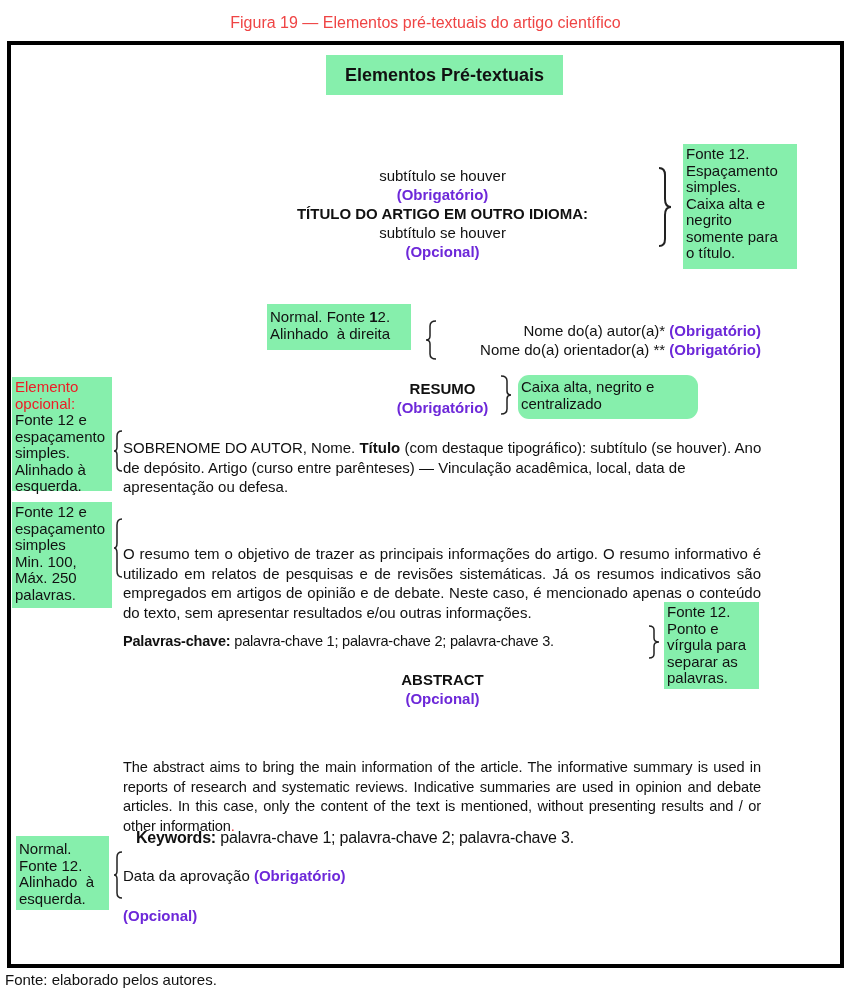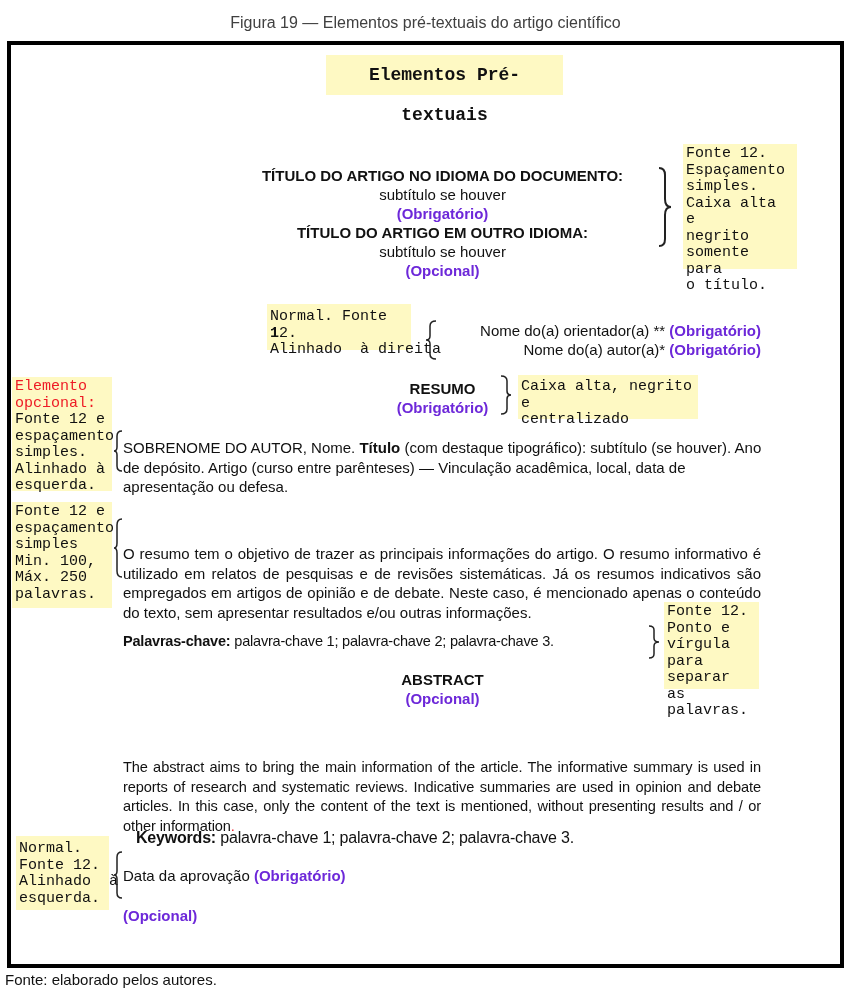--- a/index.html
+++ b/index.html
@@ -1,21 +1,21 @@
 <!DOCTYPE html>
 <html><head>
 <meta charset="utf-8">
 <style>
   html, body { margin:0; padding:0; background:#ffffff; }
   body { width:851px; height:997px; position:relative; overflow:hidden;
          font-family:"Liberation Sans", sans-serif; color:#111; }
   .abs { position:absolute; }
-  .caption { left:0; width:851px; top:14px; text-align:center; font-size:16px; color:#404040; }
+  .caption { left:0; width:851px; top:14px; text-align:center; font-size:16px; color:#ef4444; }
   .frame { left:7px; top:41px; width:829px; height:919px; border:4px solid #000; background:#fff; }
-  .gray { background:#fef9c3;font-family:Liberation Mono, monospace; }
+  .gray { background:#86efac; }
   .red { color:#6d28d9; font-weight:bold; }
   .redplain { color:#ee1c25; }
   .b { font-weight:bold; }
   .center { text-align:center; }
   .note { font-size:15px; line-height:16.5px; color:#111; padding:2px 3px; box-sizing:border-box; }
   .body15 { font-size:15px; line-height:19.5px; }
   .just { text-align:justify; text-align-last:left;margin-top:28px; }
   svg.br { position:absolute; overflow:visible; }
 </style>
 </head>
@@ -23,21 +23,20 @@
 
 <div class="abs caption">Figura 19 — Elementos pré-textuais do artigo científico</div>
 
 <div class="abs frame"></div>
 
 <div class="abs gray center" style="left:326px; top:55px; width:237px; height:40px; line-height:40px; font-size:18px; font-weight:bold;">
   <span>Elementos Pré-textuais</span>
 </div>
 
 <div class="abs center" style="left:215px; top:166px; width:455px; font-size:15px; line-height:19px;">
-  <div class="b">TÍTULO DO ARTIGO NO IDIOMA DO DOCUMENTO:</div>
   <div>subtítulo se houver</div>
   <div class="red">(Obrigatório)</div>
   <div class="b" style="">TÍTULO DO ARTIGO EM OUTRO IDIOMA:</div>
   <div>subtítulo se houver</div>
   <div class="red">(Opcional)</div>
 </div>
 
 <svg class="br" style="left:657px; top:167px;" width="16" height="80" viewBox="0 0 16 80">
   <path d="M2 1 Q8 1 8 8 L8 32 Q8 40 14 40 Q8 40 8 48 L8 72 Q8 79 2 79" fill="none" stroke="#222" stroke-width="2"></path>
 </svg>
@@ -55,34 +54,34 @@
 <div class="abs gray note" style="left:267px; top:304px; width:144px; height:46px; padding-top:5px;">
   <div><span>Normal. Fonte </span><span class="b">1</span><span>2.</span></div>
   <div style="white-space:pre;">Alinhado  à direita</div>
 </div>
 
 <svg class="br" style="left:425px; top:320px;" width="12" height="40" viewBox="0 0 12 40">
   <path d="M11 1 Q5 1 5 6 L5 16 Q5 20 1 20 Q5 20 5 24 L5 34 Q5 39 11 39" fill="none" stroke="#222" stroke-width="1.5"></path>
 </svg>
 
 <div class="abs" style="left:440px; top:321px; width:321px; text-align:right; font-size:15px; line-height:19px;">
+  <div><span>Nome do(a) autor(a)*</span> <span class="red">(Obrigatório)</span></div>
   <div><span>Nome do(a) orientador(a) **</span> <span class="red">(Obrigatório)</span></div>
-  <div><span>Nome do(a) autor(a)*</span> <span class="red">(Obrigatório)</span></div>
 </div>
 
 <div class="abs center" style="left:380px; top:379px; width:125px; font-size:15px; line-height:19px;">
   <div class="b">RESUMO</div>
   <div class="red">(Obrigatório)</div>
 </div>
 
 <svg class="br" style="left:500px; top:375px;" width="12" height="40" viewBox="0 0 12 40">
   <path d="M1 1 Q7 1 7 6 L7 16 Q7 20 11 20 Q7 20 7 24 L7 34 Q7 39 1 39" fill="none" stroke="#222" stroke-width="1.5"></path>
 </svg>
 
-<div class="abs gray note" style="left:518px; top:375px; width:180px; height:44px; padding-top:4px;">
+<div class="abs gray note" style="left:518px; top:375px; width:180px; height:44px; padding-top:4px;border-radius:11px;">
   <div>Caixa alta, negrito e</div>
   <div>centralizado</div>
 </div>
 
 <div class="abs gray note" style="left:12px; top:377px; width:100px; height:114px;">
   <div class="redplain" style="width:80px;">Elemento opcional:</div>
   <div>Fonte 12 e</div>
   <div>espaçamento</div>
   <div>simples.</div>
   <div>Alinhado à</div>

